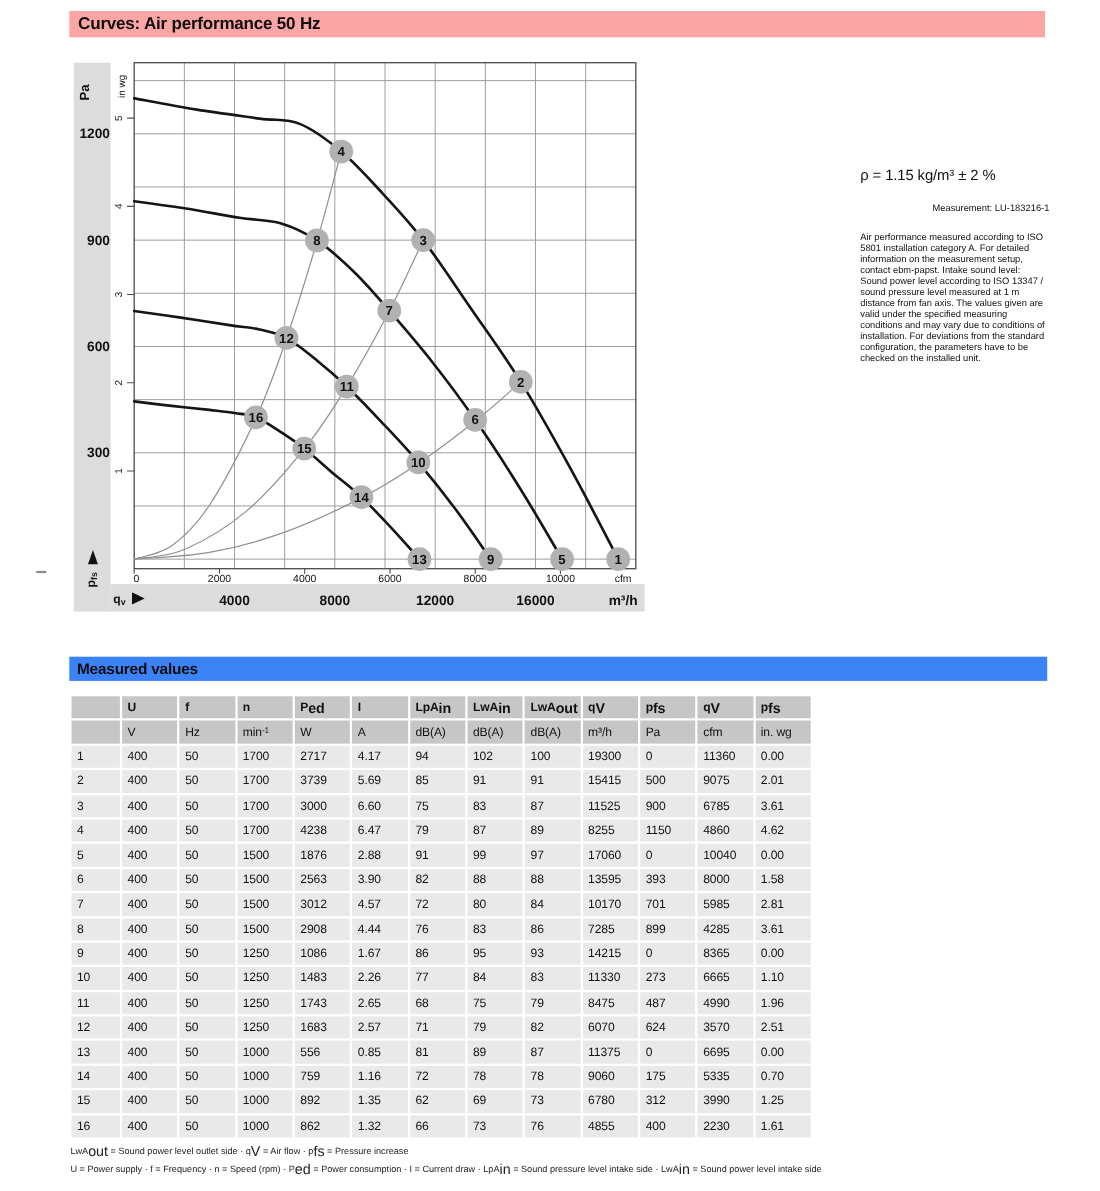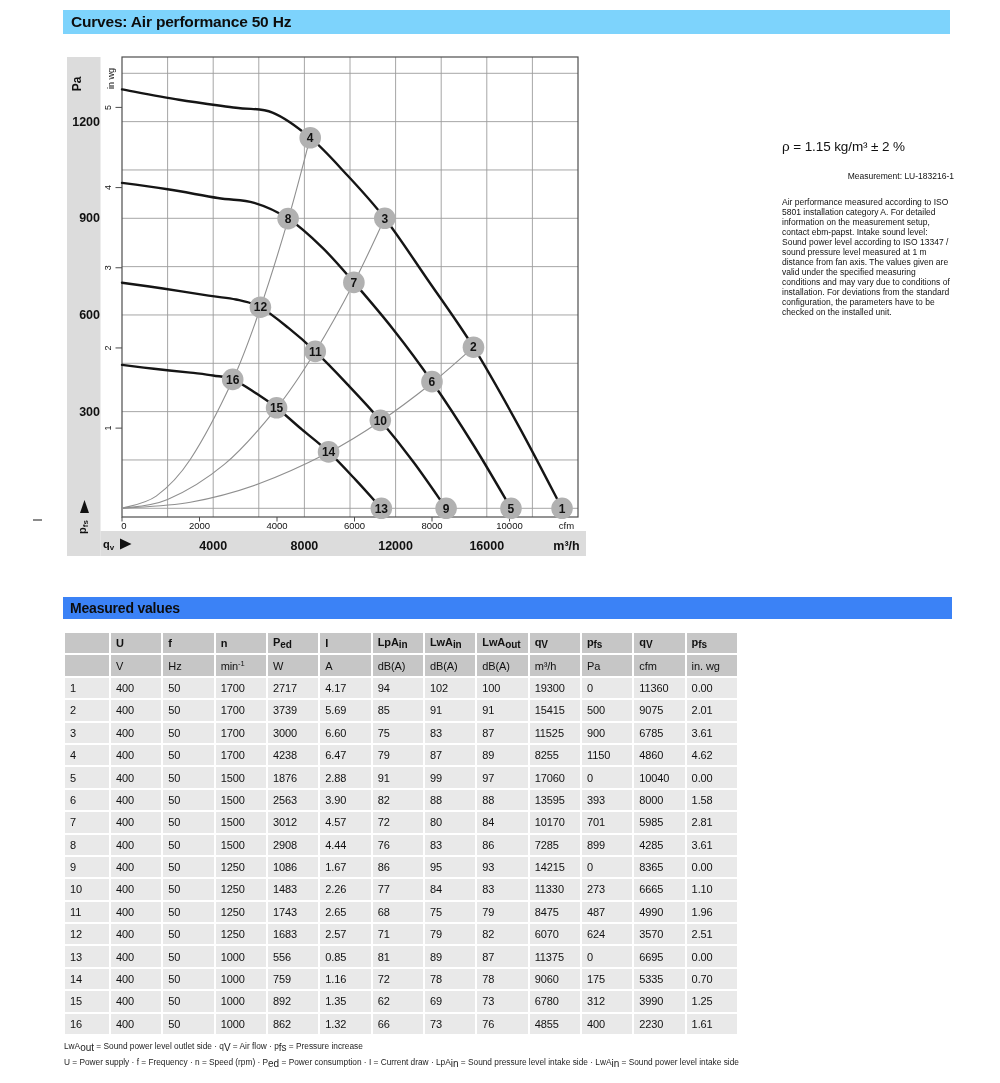--- a/index.html
+++ b/index.html
@@ -1,37 +1,37 @@
 <!DOCTYPE html>
 <html><head>
 <meta charset="utf-8">
 <style>
   html,body{margin:0;padding:0;background:#fff;}
   body{width:1000px;height:1083px;position:relative;font-family:"Liberation Sans",sans-serif;color:#111;}
-  .title-bar{position:absolute;left:63px;top:10px;width:887px;height:24px;background:#7dd3fc;
+  .title-bar{position:absolute;left:63px;top:10px;width:887px;height:24px;background:#fca5a5;
     display:flex;align-items:center;padding-left:8px;box-sizing:border-box;
     font-weight:bold;font-size:15.5px;letter-spacing:-0.2px;color:#0d0d0d;}
   .section-bar{position:absolute;left:63px;top:597px;width:889px;height:22px;background:#3b82f6;
     display:flex;align-items:center;padding-left:7px;box-sizing:border-box;
     font-weight:bold;font-size:14px;letter-spacing:-0.2px;color:#0d0d0d;}
   .crop-dash{position:absolute;left:33px;top:519px;width:9px;height:2px;background:#8a8a8a;}
   #chart-svg{position:absolute;left:55px;top:45px;}
   #chart-svg text{font-family:"Liberation Sans",sans-serif;fill:#111;}
-  .side-note{position:absolute;left:782px;top:139px;width:172px;}
+  .side-note{position:absolute;left:782px;top:152px;width:172px;}
   .rho{font-size:13.5px;letter-spacing:-0.1px;margin:0 0 17px 0;}
   .measurement{font-size:8.5px;margin:0 0 16px 0;text-align:right;}
   .para{font-size:8.5px;line-height:10px;}
   table.mtable{position:absolute;left:63px;top:631px;width:676px;table-layout:fixed;
     border-collapse:separate;border-spacing:2px;font-size:11px;}
   table.mtable td{height:20.4px;padding:0 0 0 5px;white-space:nowrap;overflow:hidden;
     vertical-align:middle;letter-spacing:-0.1px;}
   table.mtable thead td{background:#c6c6c6;}
   table.mtable thead tr.hdr td{font-weight:bold;}
   table.mtable tbody td{background:#e9e9e9;}
-  .sb{font-size:10px;vertical-align:-1.5px;}
+  .sb{font-size:13px;vertical-align:-1.5px;}
   .sp{font-size:7.5px;vertical-align:3.5px;}
   .legend{position:absolute;left:64px;top:1039px;width:700px;font-size:8.3px;line-height:15px;color:#222;}
 </style>
 </head>
 <body>
 
 <div class="title-bar">
   <span>Curves: Air performance 50 Hz</span>
 </div>
 

